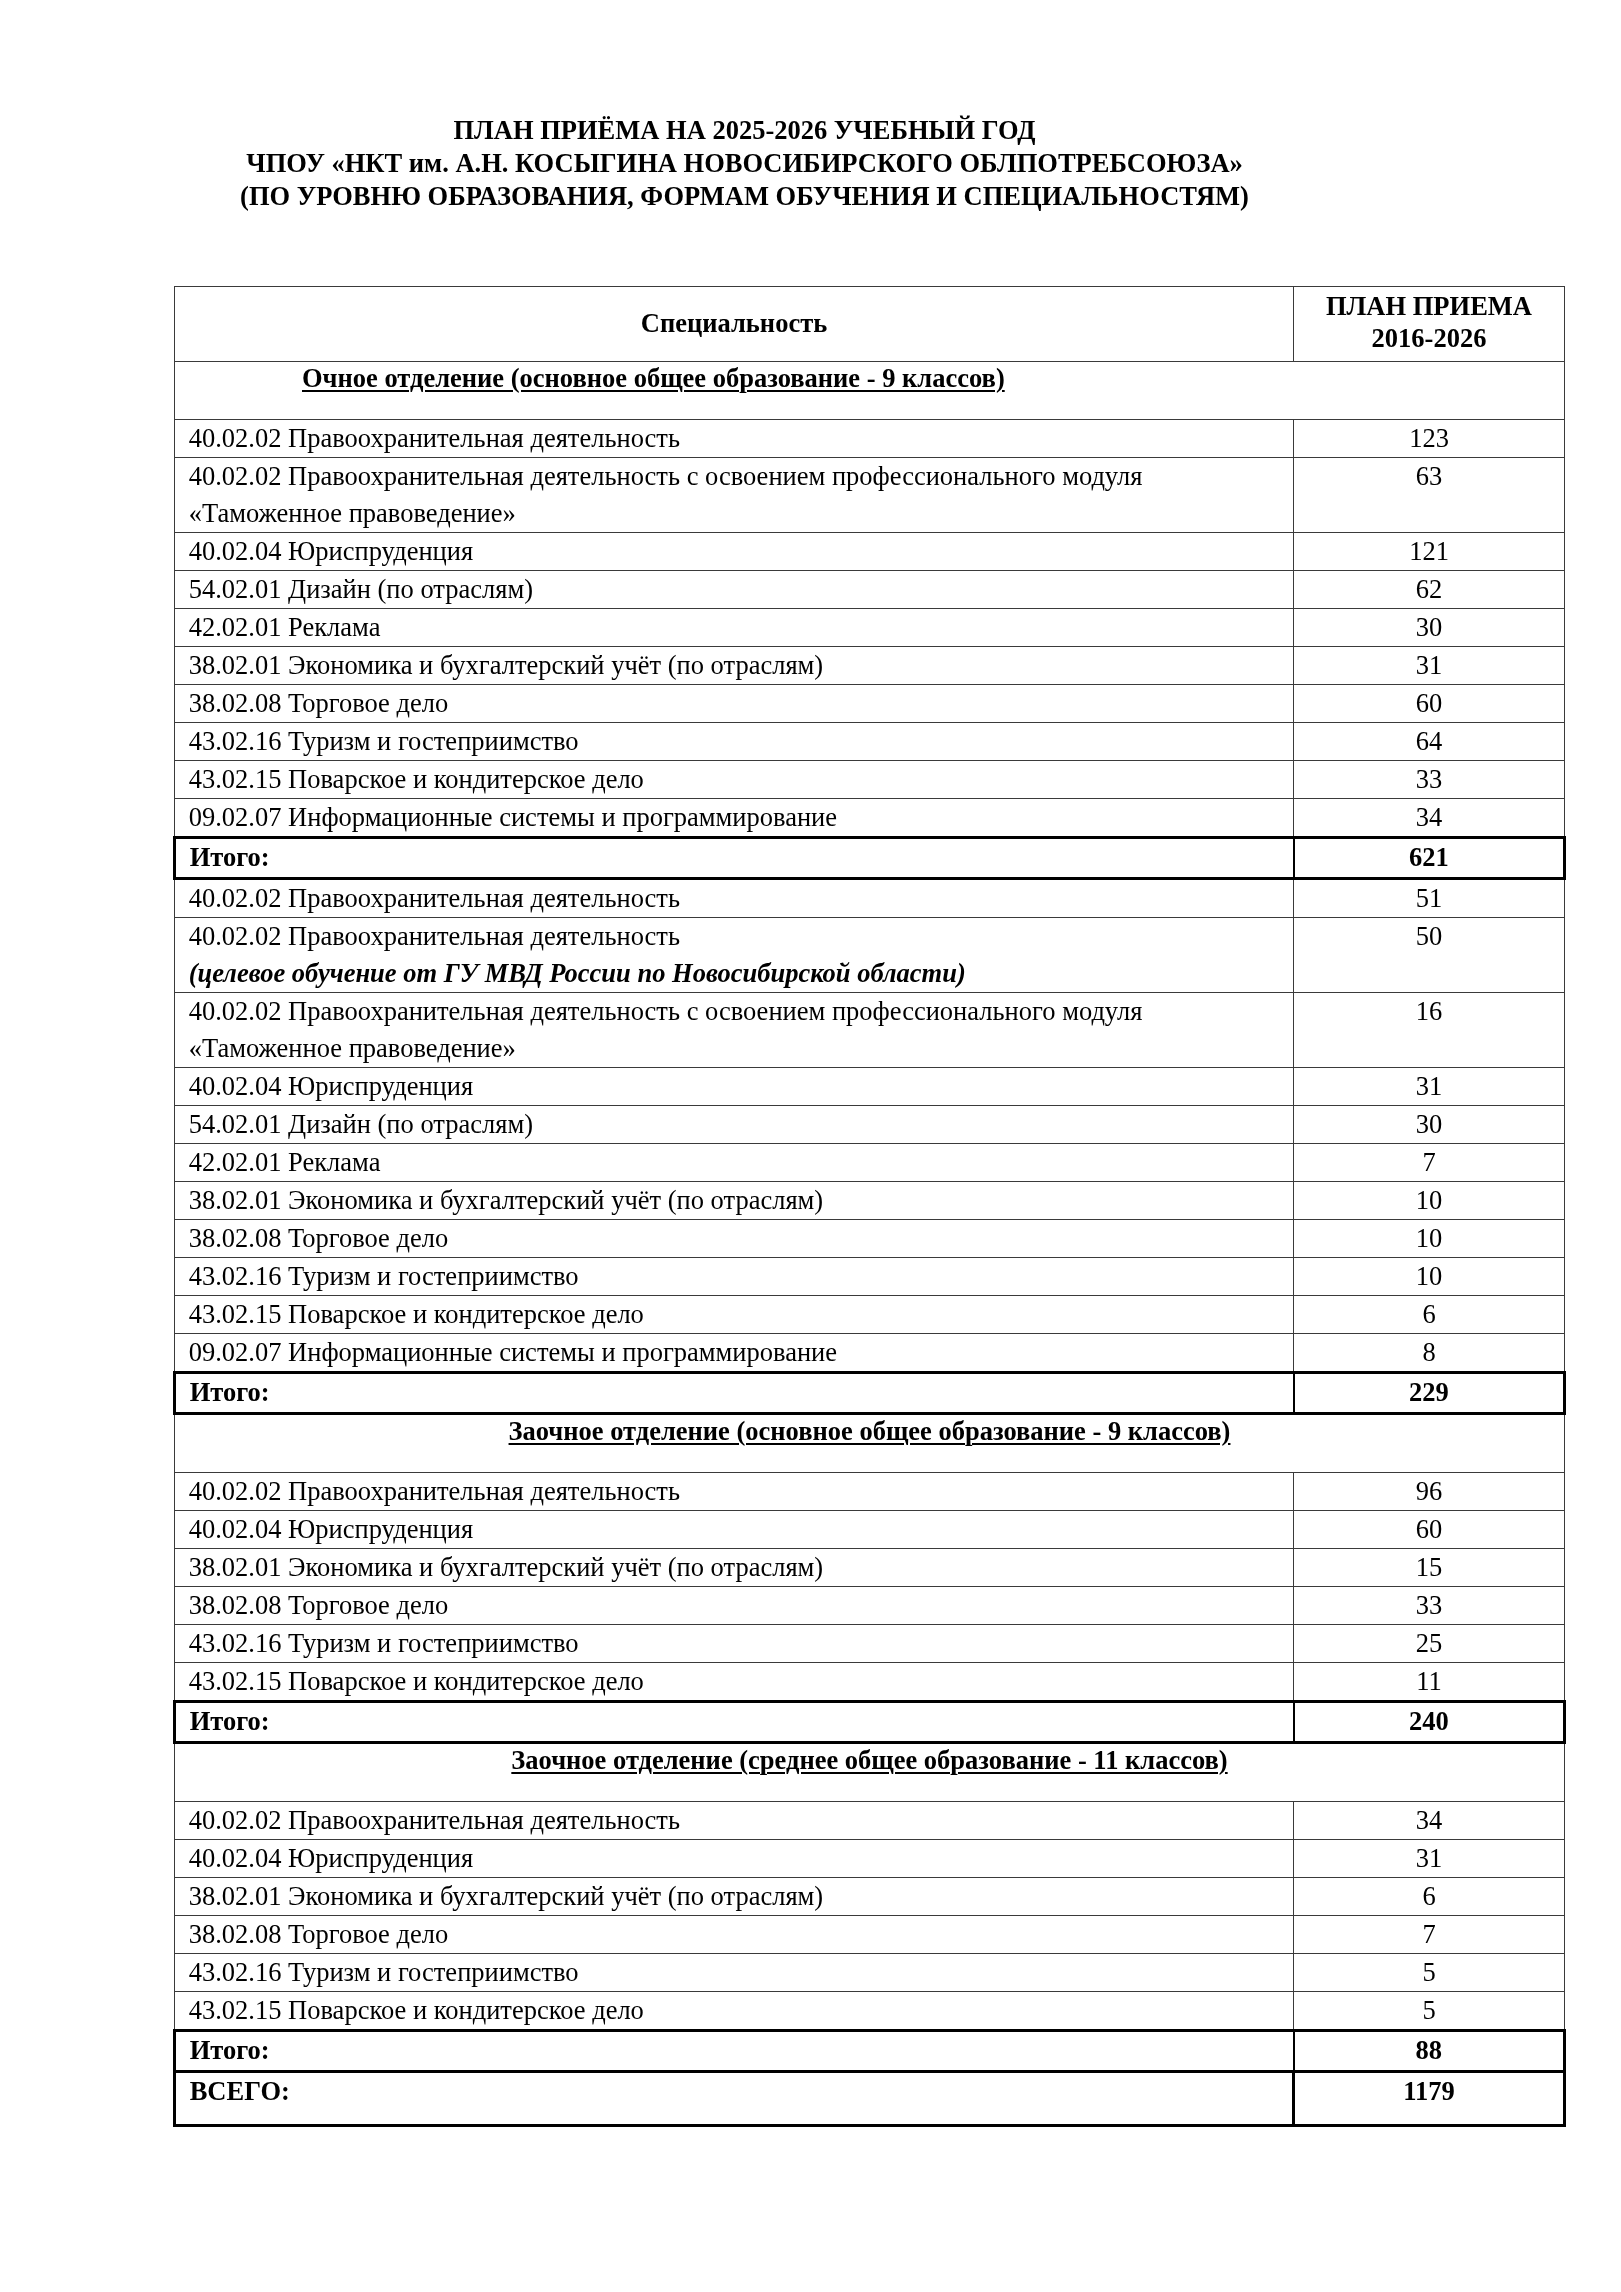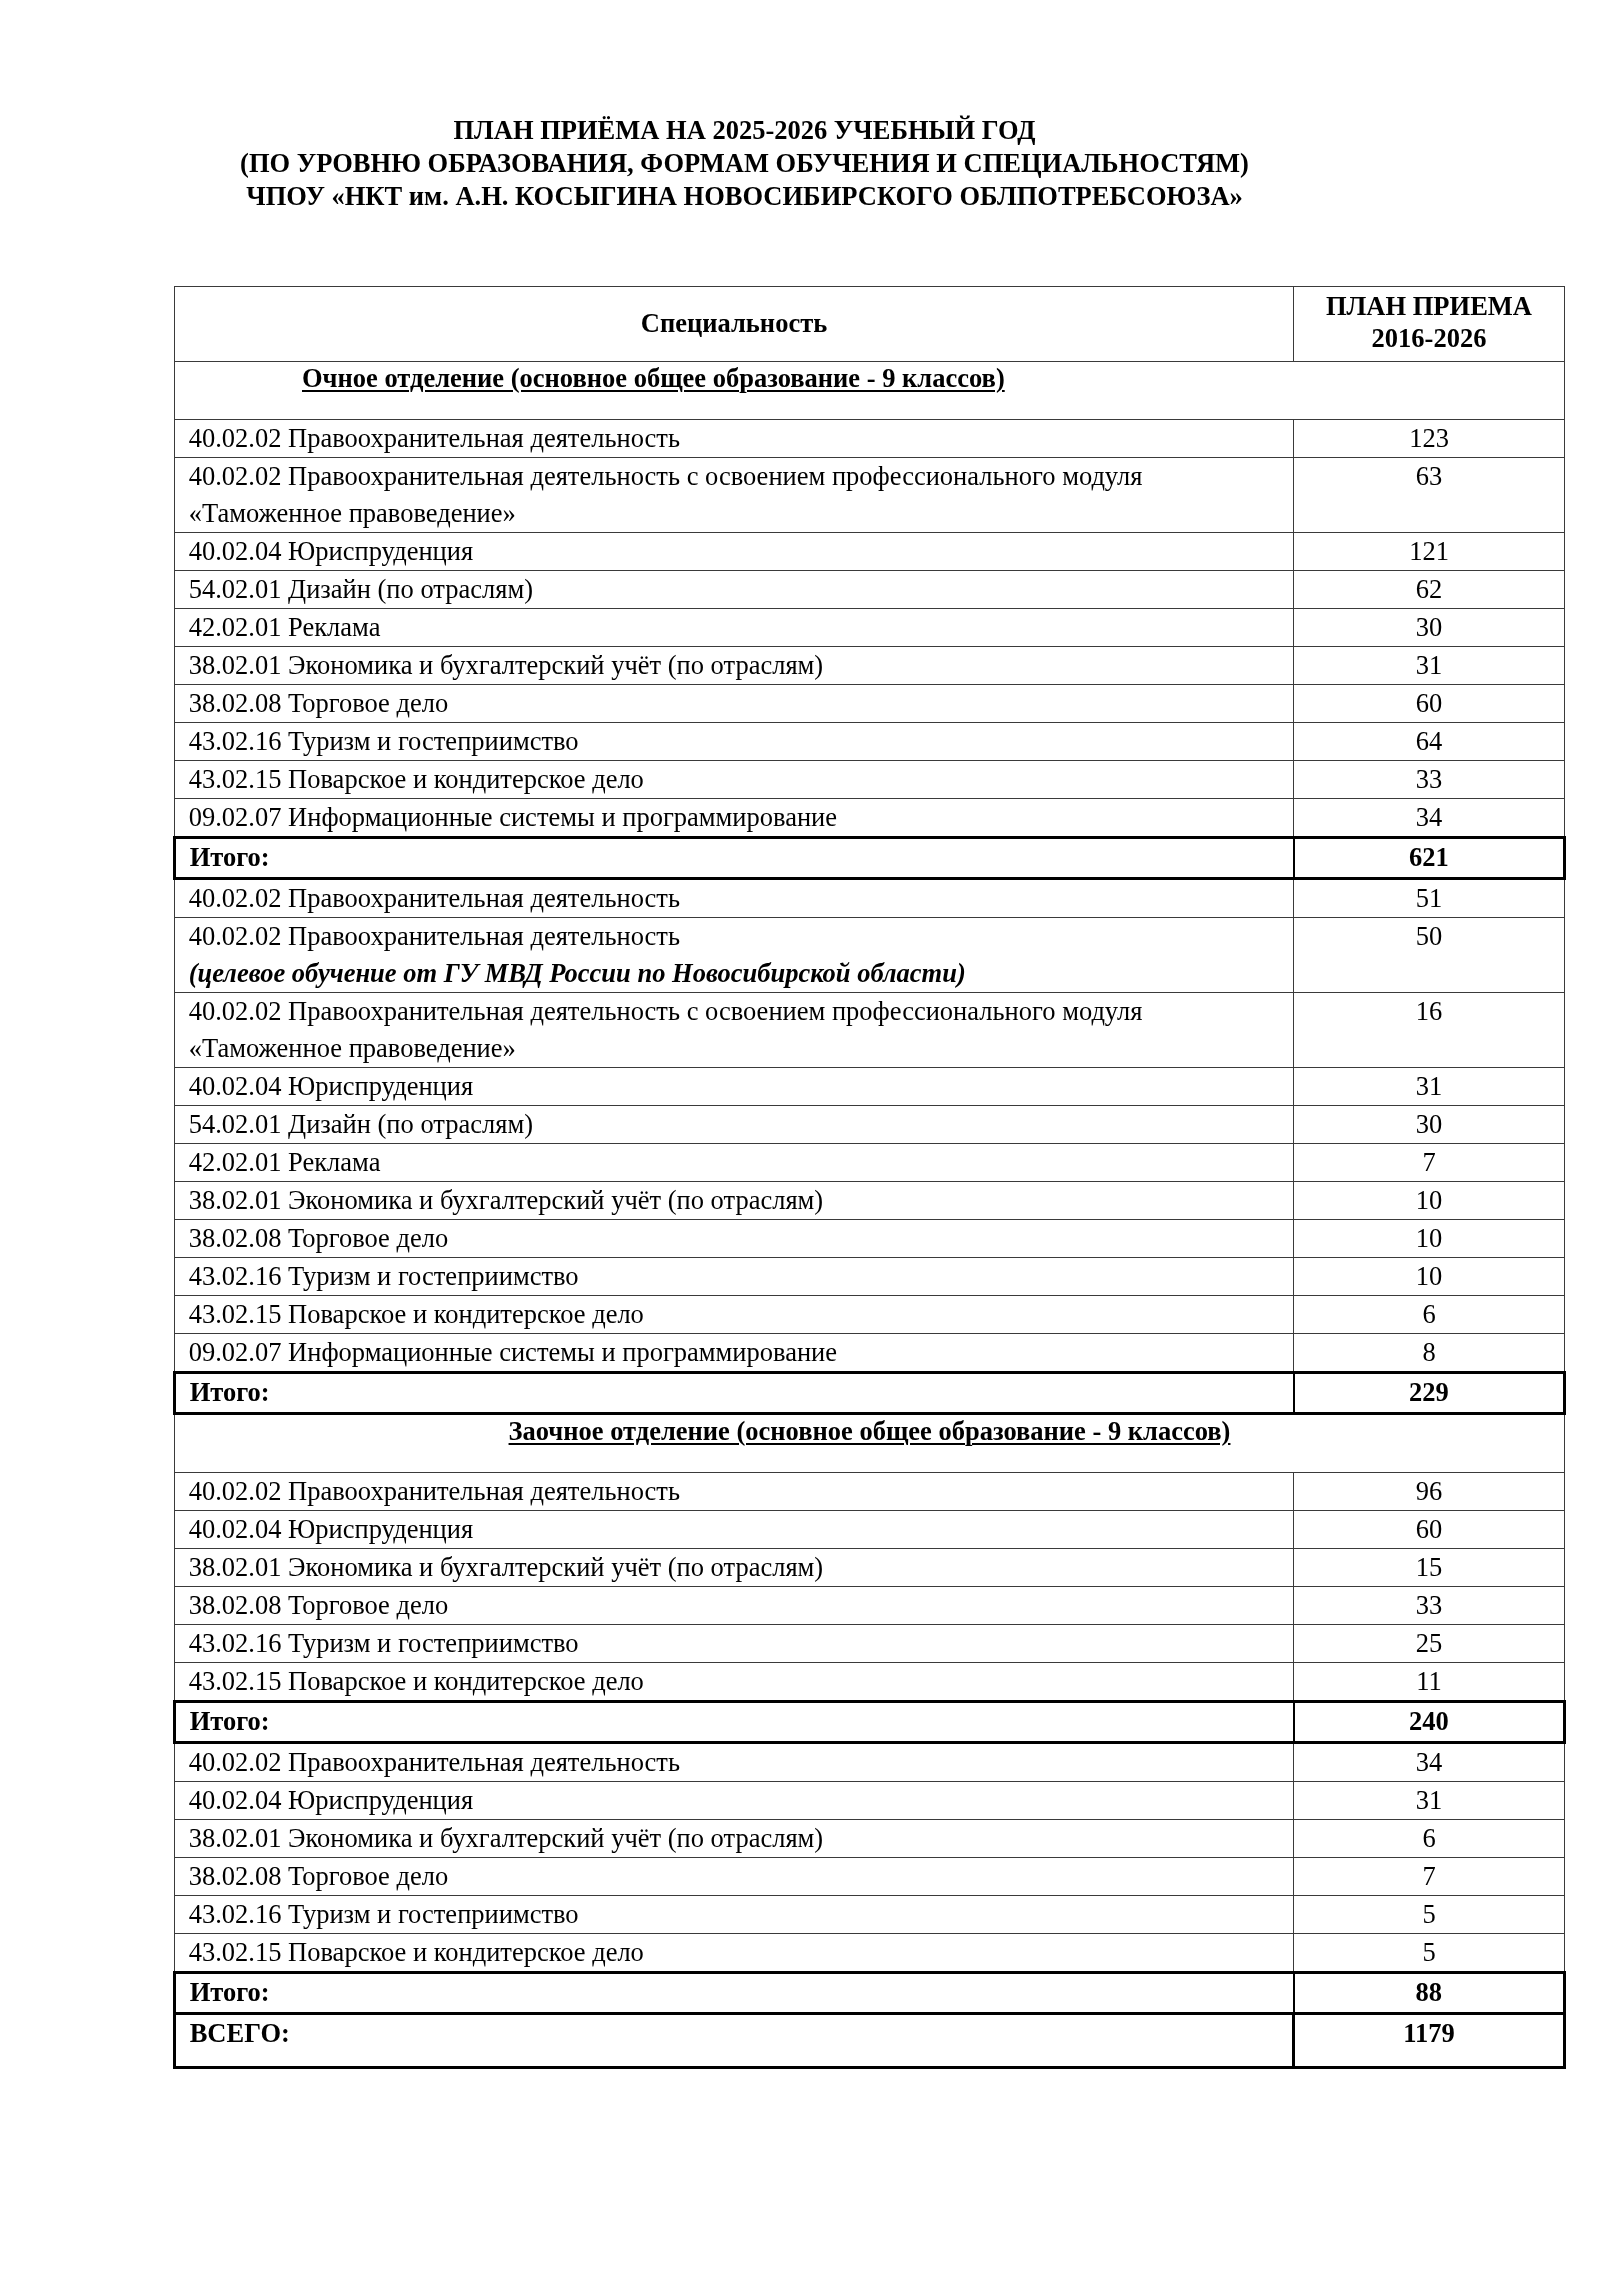--- a/index.html
+++ b/index.html
@@ -31,22 +31,22 @@
   .it td:last-child { border-right: 3.9px solid #000; border-left: 2.9px solid #000; text-align: center; }
   .total td { font-weight: bold; height: 51px; border: 3.9px solid #000; }
   .total td:last-child { border-left: 2.9px solid #000; }
   .ital { font-style: italic; font-weight: bold; }
 </style>
 </head>
 <body>
 
 <div class="title">
   <div>ПЛАН ПРИЁМА НА 2025-2026 УЧЕБНЫЙ ГОД</div>
+  <div>ЧПОУ «НКТ им. А.Н. КОСЫГИНА НОВОСИБИРСКОГО ОБЛПОТРЕБСОЮЗА»</div>
   <div>(ПО УРОВНЮ ОБРАЗОВАНИЯ, ФОРМАМ ОБУЧЕНИЯ И СПЕЦИАЛЬНОСТЯМ)</div>
-  <div>ЧПОУ «НКТ им. А.Н. КОСЫГИНА НОВОСИБИРСКОГО ОБЛПОТРЕБСОЮЗА»</div>
 </div>
 
 <table class="tbl">
   <colgroup>
       <col class="c1">
       <col class="c2">
     </colgroup>
   <tbody id="tbody">
     <tr class="hdr">
       <td class="h1">Специальность</td>
@@ -171,20 +171,23 @@
         <td class="val">25</td>
       </tr>
       <tr class="row1">
         <td class="name"><span>43.02.15 Поварское и кондитерское дело</span></td>
         <td class="val">11</td>
       </tr>
       <tr class="it">
         <td class="name">Итого:</td>
         <td class="val">240</td>
       </tr>
+      <tr class="sec">
+        <td colspan="2" class="center"><span>Заочное отделение (среднее общее образование - 11 классов)</span></td>
+      </tr>
       <tr class="row1">
         <td class="name"><span>40.02.02 Правоохранительная деятельность</span></td>
         <td class="val">34</td>
       </tr>
       <tr class="row1">
         <td class="name"><span>40.02.04 Юриспруденция</span></td>
         <td class="val">31</td>
       </tr>
       <tr class="row1">
         <td class="name"><span>38.02.01 Экономика и бухгалтерский учёт (по отраслям)</span></td>

